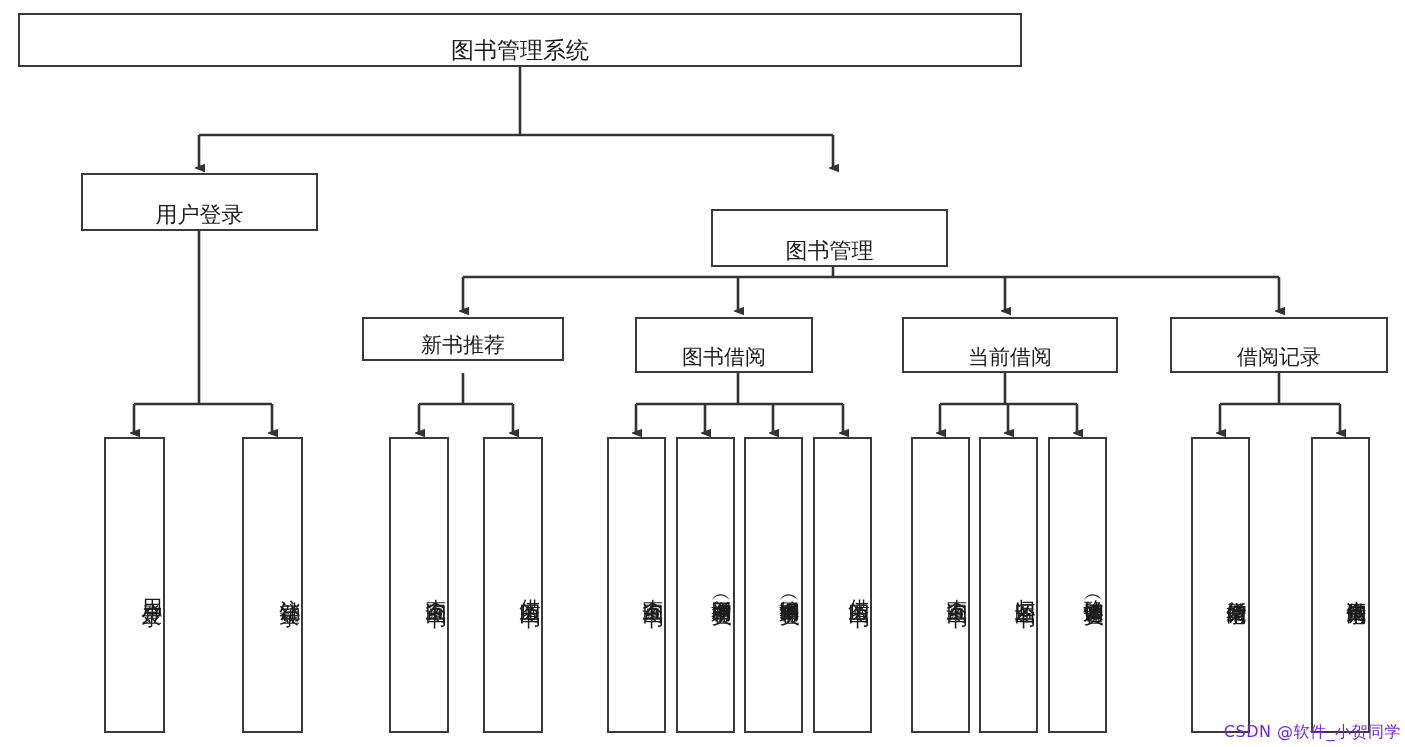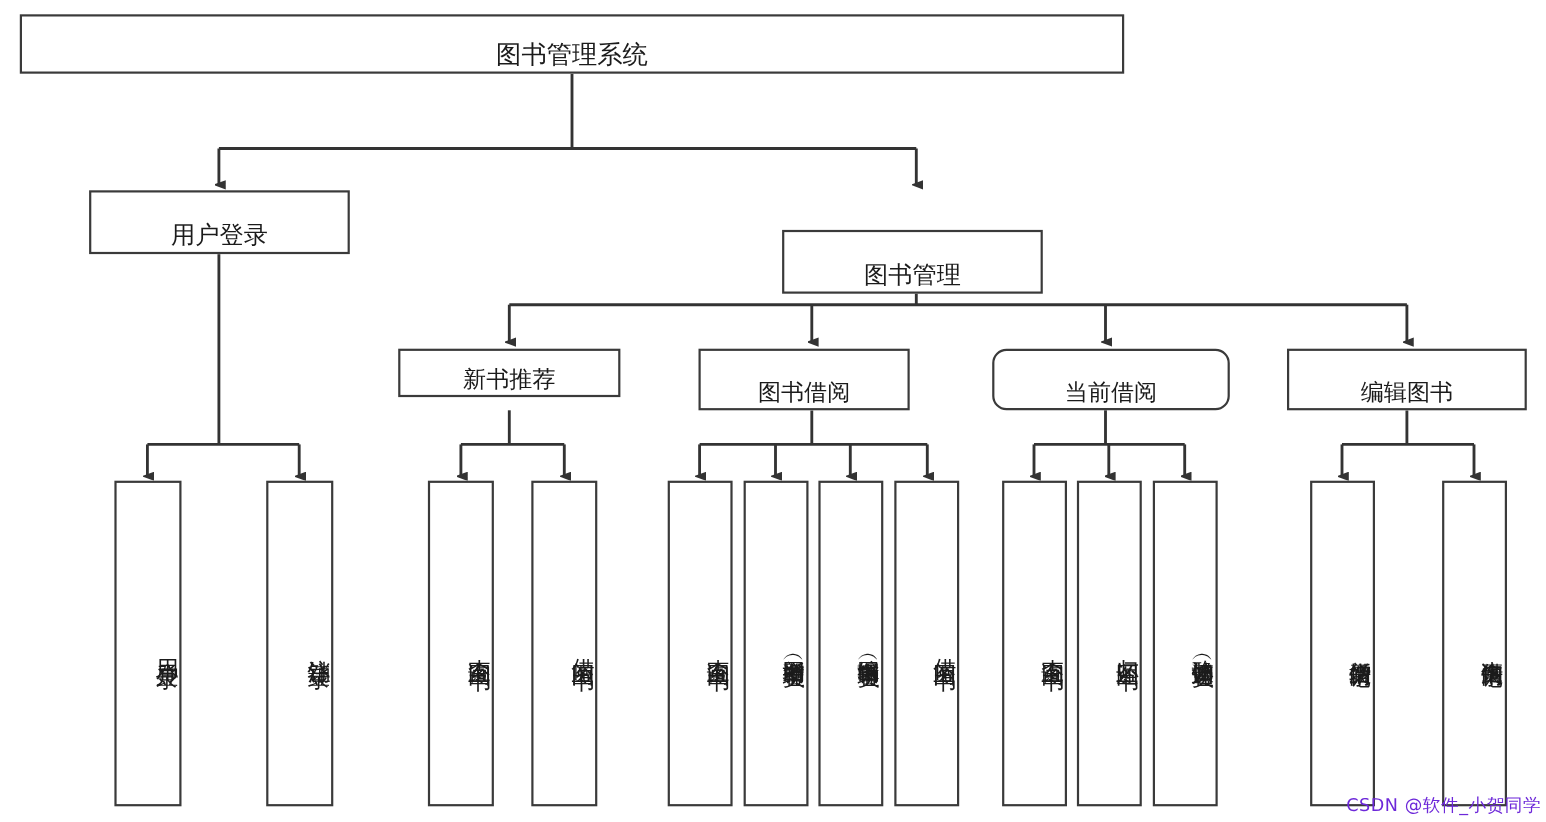--- a/index.html
+++ b/index.html
@@ -132,28 +132,28 @@
   <div class="node level-1" style="left:81px; top:173px; width:237px; height:58px;">
     <span>用户登录</span>
   </div>
   <div class="node level-1" style="left:711px; top:173px; width:237px; height:58px;margin-top:36px;">
     <span>图书管理</span>
   </div>
 
   <div class="node level-2" style="left:362px; top:317px; width:202px; height:44px;">
     <span>新书推荐</span>
   </div>
-  <div class="node level-2" style="left:635px; top:317px; width:192px; height:56px;">
+  <div class="node level-2" style="left:635px; top:317px; width:178px; height:56px;">
     <span>图书借阅</span>
   </div>
-  <div class="node level-2" style="left:902px; top:317px; width:216px; height:56px;border-radius:13px;">
+  <div class="node level-2" style="left:902px; top:317px; width:216px; height:56px;">
     <span>当前借阅</span>
   </div>
   <div class="node level-2" style="left:1170px; top:317px; width:218px; height:56px;">
-    <span>编辑图书</span>
+    <span>借阅记录</span>
   </div>
 
   <div class="node leaf" style="left:104px; top:437px; width:61px; height:296px;">
     <span class="vtext">用户登录</span>
   </div>
   <div class="node leaf" style="left:242px; top:437px; width:61px; height:296px;">
     <span class="vtext">注销登录</span>
   </div>
 
   <div class="node leaf" style="left:389px; top:437px; width:60px; height:296px;">

